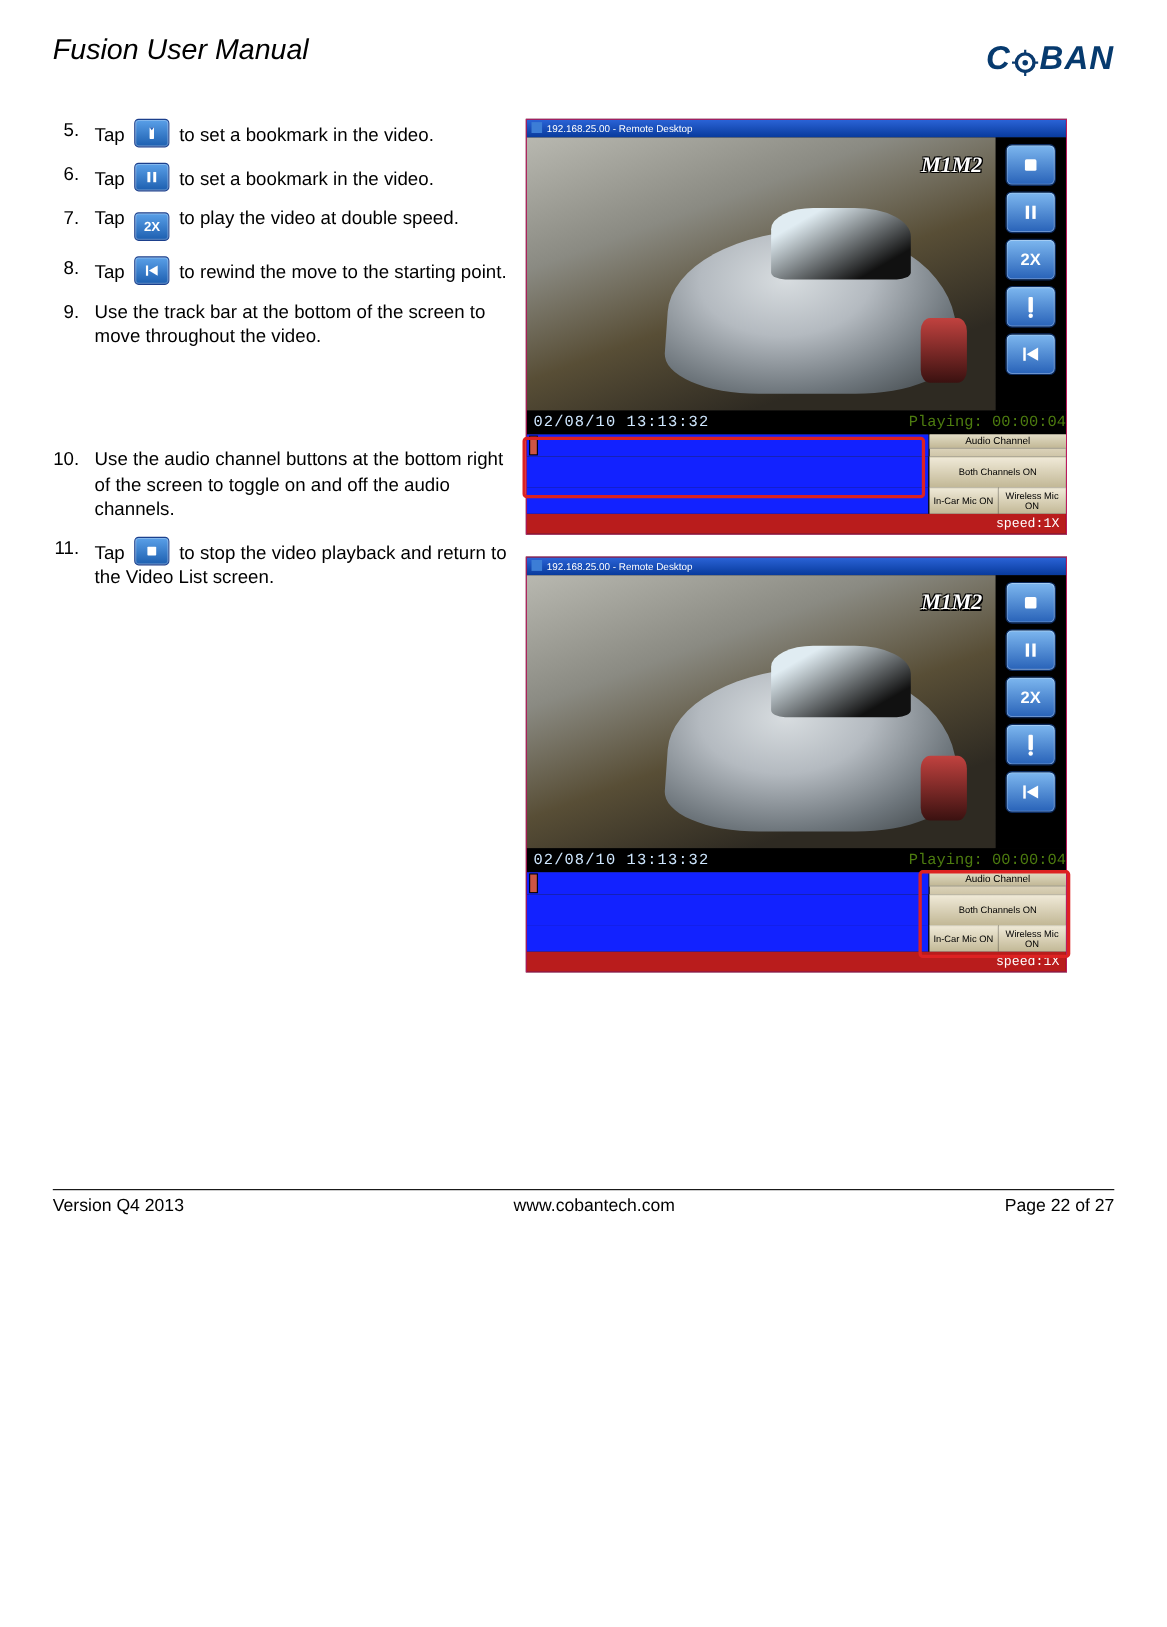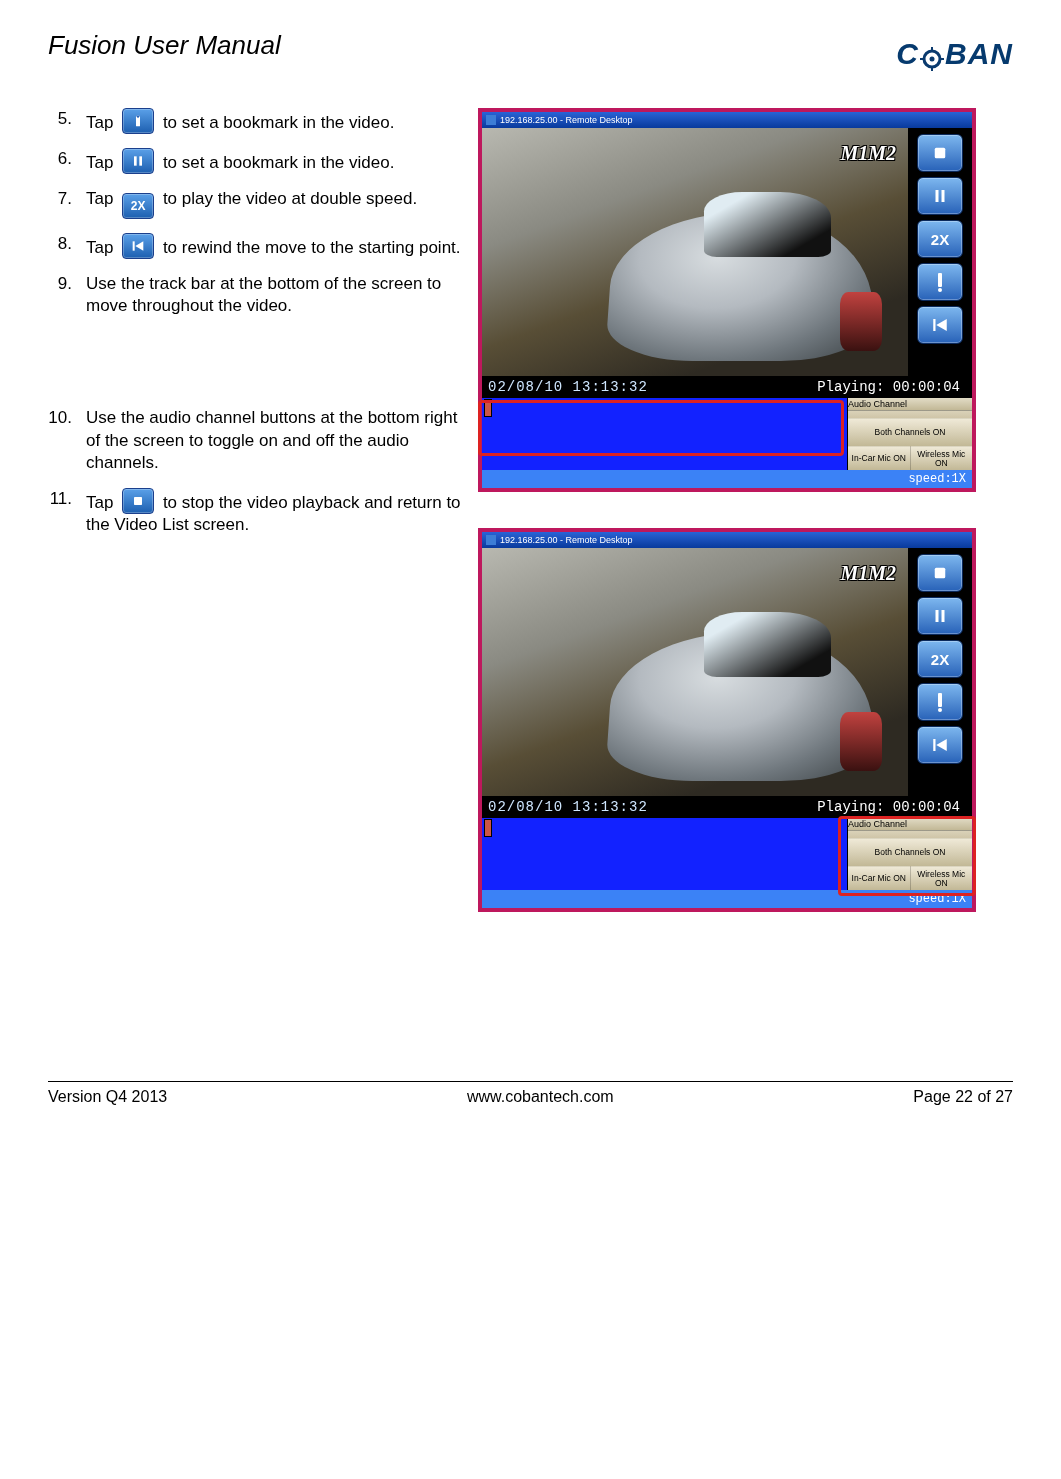--- a/index.html
+++ b/index.html
@@ -12,47 +12,47 @@
   .logo-icon{width:24px;height:24px;display:inline-block;vertical-align:middle;margin:0 1px}
   .body{display:flex;gap:10px;margin-top:30px}
   .col-left{width:420px}
   .col-right{flex:1}
   ol.steps{list-style:none;padding:0;margin:0}
   ol.steps>li{display:flex;gap:14px;font-size:17px;line-height:1.3;margin:0 0 14px 0}
   ol.steps .num{width:24px;text-align:right;flex:0 0 24px}
   ol.steps .txt{flex:1}
   .icon-btn{display:inline-block;width:30px;height:24px;border:1px solid #1b3f8c;border-radius:4px;background:linear-gradient(#5aa0e8,#1d5fb0);vertical-align:-6px;margin:0 4px;position:relative;box-shadow:inset 0 0 0 1px rgba(255,255,255,.25)}
   .icon-btn svg{position:absolute;inset:0;margin:auto}
-  .screenshot{width:490px;border:4px solid #be185d;background:#1a1a1a;margin-bottom:36px}
+  .screenshot{width:490px;border:1px solid #be185d;background:#1a1a1a;margin-bottom:20px}
   .titlebar{height:16px;background:linear-gradient(#2a63d6,#083a9c);display:flex;align-items:center;padding:0 4px}
   .titlebar-text{color:#fff;font-size:9px;padding-left:4px}
   .video-area{position:relative;height:248px;display:flex}
   .video-frame{flex:1;position:relative;background:linear-gradient(160deg,#b8b8b0 0%,#8a8a82 30%,#584e36 55%,#2e2a22 80%);overflow:hidden}
   .car-body{position:absolute;right:8%;bottom:6%;width:62%;height:60%;background:radial-gradient(ellipse at 40% 30%,#d8dde0 0%,#b4bac0 35%,#6e767c 70%,#3a4043 100%);border-radius:60% 60% 40% 40% / 60% 80% 30% 30%;transform:skewX(-4deg)}
   .car-window{position:absolute;right:18%;top:26%;width:30%;height:26%;background:linear-gradient(150deg,#e0ecf2 20%,#111 80%);border-radius:30% 40% 10% 10%}
   .car-rear{position:absolute;right:6%;bottom:10%;width:10%;height:24%;background:linear-gradient(#c1423f,#3a1110);border-radius:20%}
   .watermark{position:absolute;right:12px;top:14px;color:#fff;font-family:Georgia,serif;font-style:italic;font-weight:bold;font-size:20px;text-shadow:1px 1px 0 #000,-1px -1px 0 #000,1px -1px 0 #000,-1px 1px 0 #000}
   .side-btns{width:56px;background:#000;display:flex;flex-direction:column;align-items:center;justify-content:flex-start;gap:5px;padding:6px 4px}
   .side-btns .btn{width:44px;height:36px;border-radius:6px;background:linear-gradient(#7db7ef,#2862b8);border:1px solid #0c2a5c;display:flex;align-items:center;justify-content:center;color:#fff;font-weight:bold;font-size:15px;box-shadow:inset 0 0 0 1px rgba(255,255,255,.3)}
   .btn svg{display:block}
   .status-row{display:flex;align-items:center;background:#000;color:#fff;font-family:"Courier New",monospace;font-size:14px;height:22px}
   .status-left{padding-left:6px;letter-spacing:1px;color:#cfe7ff}
-  .status-play{margin-left:auto;padding-right:12px;color:#ffffff}
+  .status-play{margin-left:auto;padding-right:0;color:#4d7c0f}
   .audio-rows{display:flex;flex-direction:column}
   .audio-top{display:flex;height:20px}
   .track-wrap{flex:1;position:relative;background:#1e2b4a}
   .track-fill{position:absolute;left:0;top:0;bottom:0;background:#1222ff}
   .track-slider{position:absolute;left:3px;top:2px;width:6px;height:16px;background:#c54;box-shadow:0 0 0 1px #000}
   .audio-panel{width:124px;background:linear-gradient(#efe9d7,#cfc5a8);border-left:1px solid #000;display:flex;flex-direction:column}
-  .audio-head{font-size:9px;padding:1px 0;color:#000;background:linear-gradient(#e2dcc6,#c2b896);border-bottom:1px solid rgba(0,0,0,.3)}
+  .audio-head{font-size:9px;text-align:center;padding:1px 0;color:#000;background:linear-gradient(#e2dcc6,#c2b896);border-bottom:1px solid rgba(0,0,0,.3)}
   .audio-row2{display:flex;height:28px}
   .audio-both{flex:1;background:#1222ff}
   .audio-btn{flex:1;font-size:8.5px;line-height:1.05;display:flex;align-items:center;justify-content:center;text-align:center;background:linear-gradient(#efe9d7,#c2b896);border-right:1px solid rgba(0,0,0,.2);border-top:1px solid rgba(255,255,255,.4);padding:1px 2px}
   .audio-row2 .audio-btn:last-child{border-right:none}
-  .speed-row{height:18px;background:#3b82f6;color:#fff;font-family:"Courier New",monospace;font-size:12px;text-align:right;padding-right:6px;line-height:18px}
+  .speed-row{height:18px;background:#b91c1c;color:#fff;font-family:"Courier New",monospace;font-size:12px;text-align:right;padding-right:6px;line-height:18px}
   .hi-box{position:relative}
   .hi-track{position:absolute;border:3px solid #d22;border-radius:4px;pointer-events:none}
   .hi-audio{position:absolute;border:3px solid #d22;border-radius:4px;pointer-events:none}
   .footer{position:absolute;left:48px;right:48px;bottom:36px;border-top:1px solid #000;display:flex;justify-content:space-between;font-size:16px;padding-top:6px}
 </style>
 </head>
 <body>
 
 <div class="page">
 

